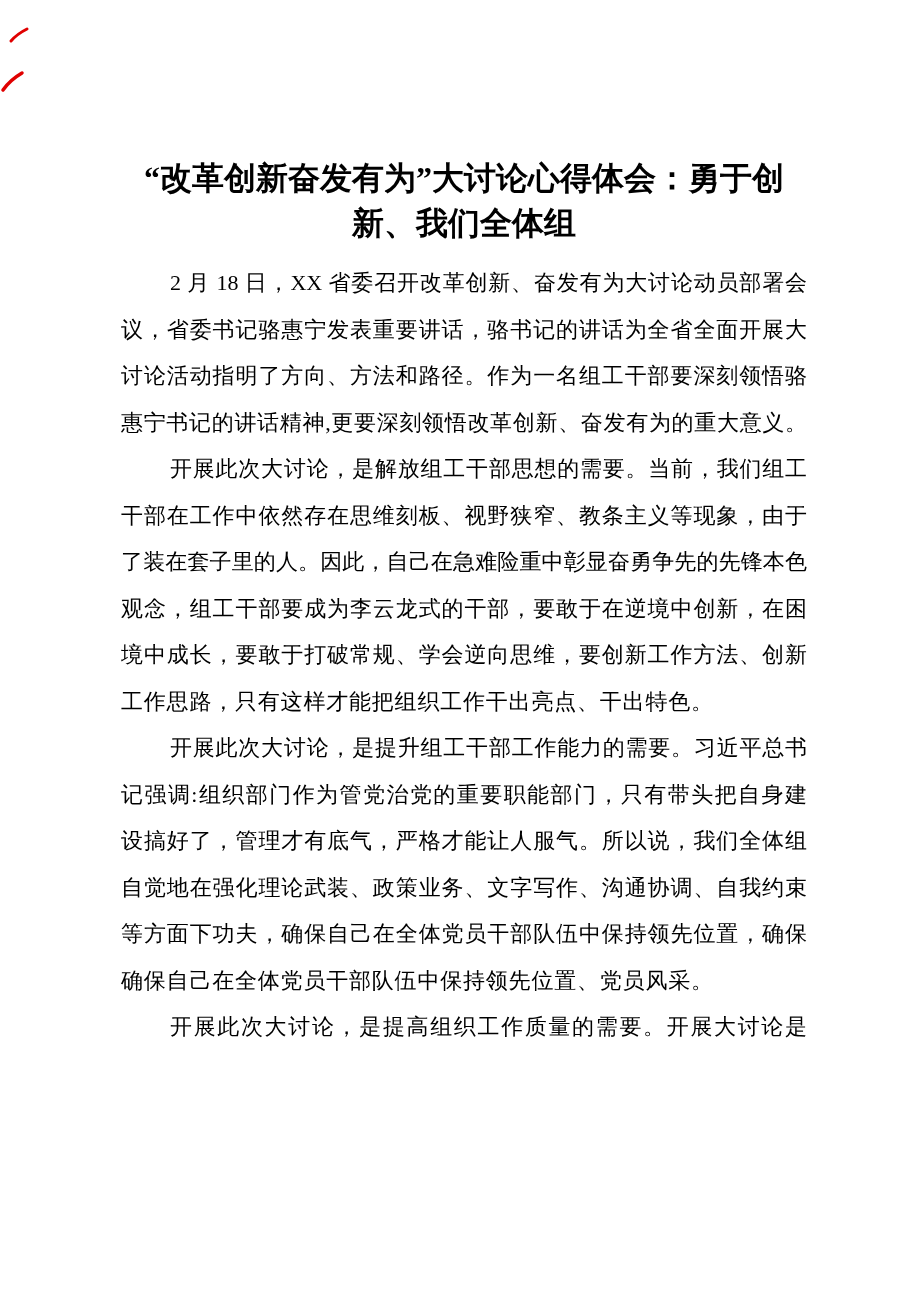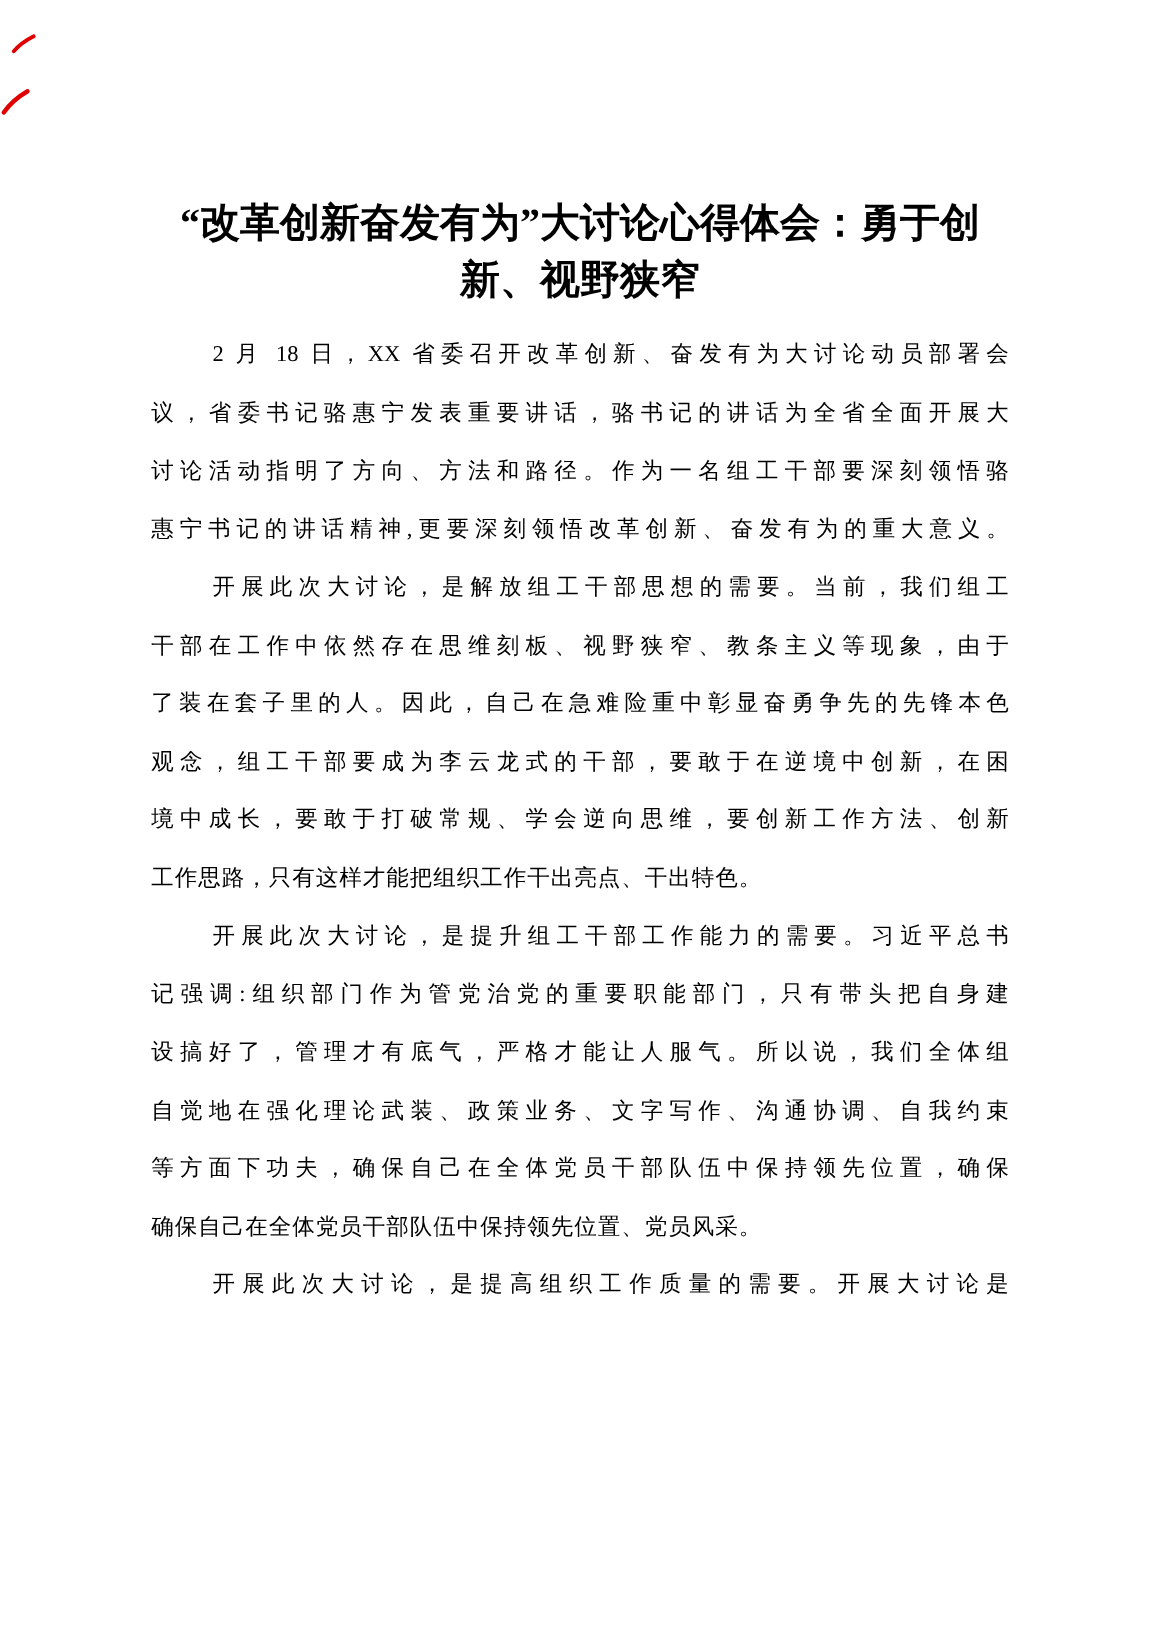--- a/index.html
+++ b/index.html
@@ -32,21 +32,21 @@
   }
   .doc-title {
     margin: 0;
     font-size: 32px;
     font-weight: bold;
     line-height: 45px;
     text-align: center;
   }
   .doc-body {
     margin-top: 14px;
-    font-size: 18px;
+    font-size: 22px;
   }
   .paragraph {
     margin: 0;
   }
   .line {
     height: 46.5px;
     line-height: 46.5px;
     text-align: justify;
     text-align-last: justify;
     white-space: nowrap;
@@ -66,21 +66,21 @@
 <div class="page">
 
   <svg class="pen-marks" viewBox="0 0 40 100">
     <path d="M11 41 Q17 34 27 29" fill="none" stroke="#e00000" stroke-width="3" stroke-linecap="round"></path>
     <path d="M3 90 Q10 80 22 73" fill="none" stroke="#e00000" stroke-width="3.5" stroke-linecap="round"></path>
   </svg>
 
   <div class="content">
     <h1 class="doc-title">
       <div class="title-line">“改革创新奋发有为”大讨论心得体会：勇于创</div>
-      <div class="title-line">新、视野狭窄</div>
+      <div class="title-line">新、我们全体组</div>
     </h1>
     <div class="doc-body">
         <div class="paragraph">
           <div class="line first">2 月 18 日，XX 省委召开改革创新、奋发有为大讨论动员部署会</div>
           <div class="line">议，省委书记骆惠宁发表重要讲话，骆书记的讲话为全省全面开展大</div>
           <div class="line">讨论活动指明了方向、方法和路径。作为一名组工干部要深刻领悟骆</div>
           <div class="line">惠宁书记的讲话精神,更要深刻领悟改革创新、奋发有为的重大意义。</div>
         </div>
         <div class="paragraph">
           <div class="line first">开展此次大讨论，是解放组工干部思想的需要。当前，我们组工</div>

